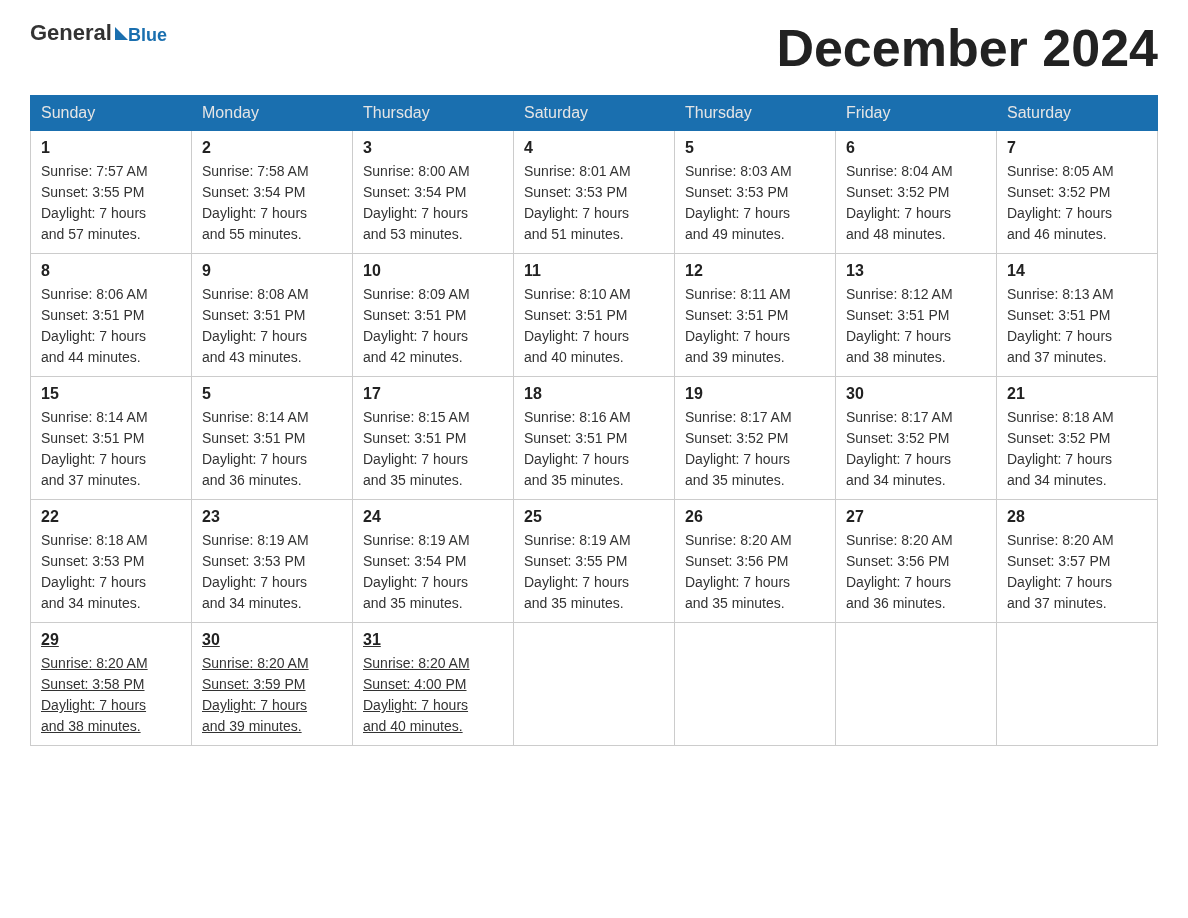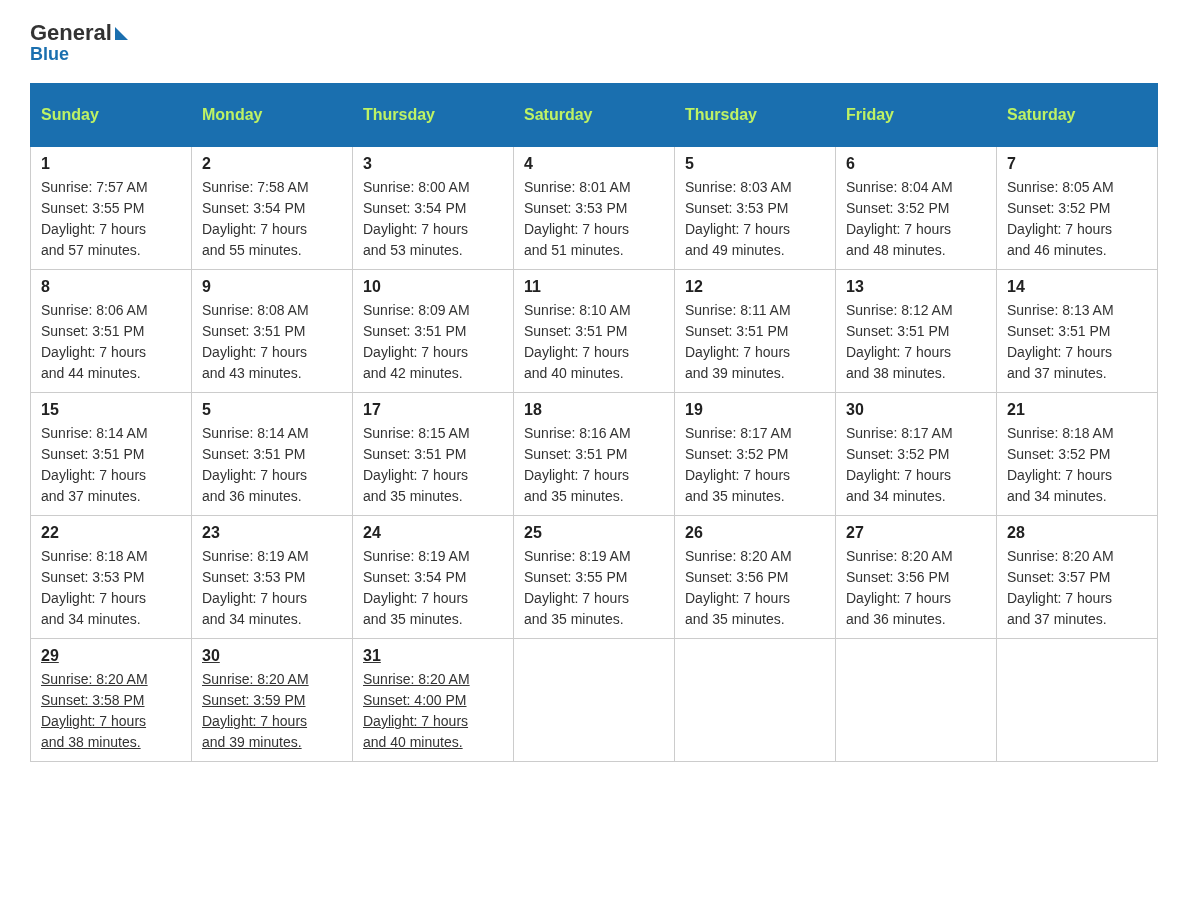--- a/index.html
+++ b/index.html
@@ -30,24 +30,24 @@
       color: #444;
       margin-top: 4px;
     }
     table {
       width: 100%;
       border-collapse: collapse;
       table-layout: fixed;
     }
     thead tr th {
       background-color: #1a6faf;
-      color: #bef264;
+      color: #e5e5e5;
       font-size: 16px;
-      font-weight: bold;
-      padding: 22px 10px;
+      font-weight: normal;
+      padding: 8px 10px;
       text-align: left;
       border: 1px solid #1a6faf;
     }
     tbody tr td {
       vertical-align: top;
       padding: 8px 10px;
       border: 1px solid #ccc;
       font-size: 13px;
       color: #333;
       height: 110px;
@@ -66,22 +66,22 @@
     }
     tbody tr:last-child td {
       height: auto;
       text-decoration: underline;
     }
     .empty-cell {
       background: #fff;
     }
     .logo-wrapper {
       display: flex;
-      flex-direction: column;
-      align-items: flex-start;
+      flex-direction: row;
+      align-items: flex-end;
     }
     .logo-line1 {
       display: flex;
       align-items: center;
     }
     .logo-general {
       font-size: 22px;
       font-weight: bold;
       color: #333;
     }
@@ -105,20 +105,21 @@
 
 <div class="header">
   <div class="logo-wrapper">
     <div class="logo-line1">
       <span class="logo-general">General</span>
       <span class="logo-arrow"></span>
     </div>
     <div class="logo-blue">Blue</div>
   </div>
   <div class="title-block">
+    <div class="month-title">December 2024</div>
   </div>
 </div>
 
 <table>
   <thead>
     <tr>
     <th>Sunday</th>
         <th>Monday</th>
         <th>Thursday</th>
         <th>Saturday</th>

